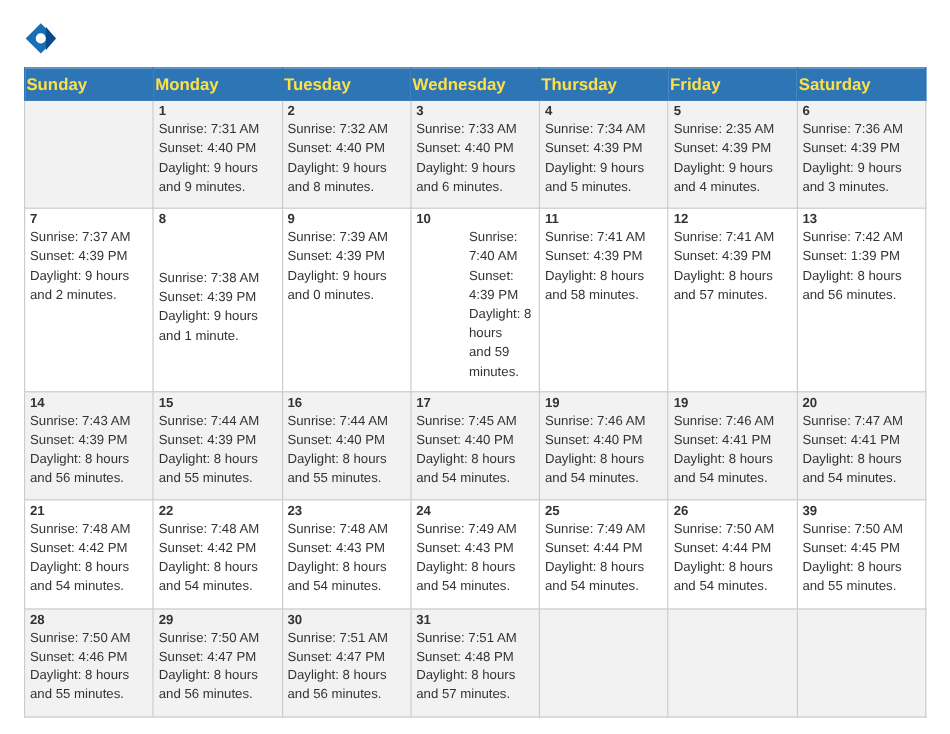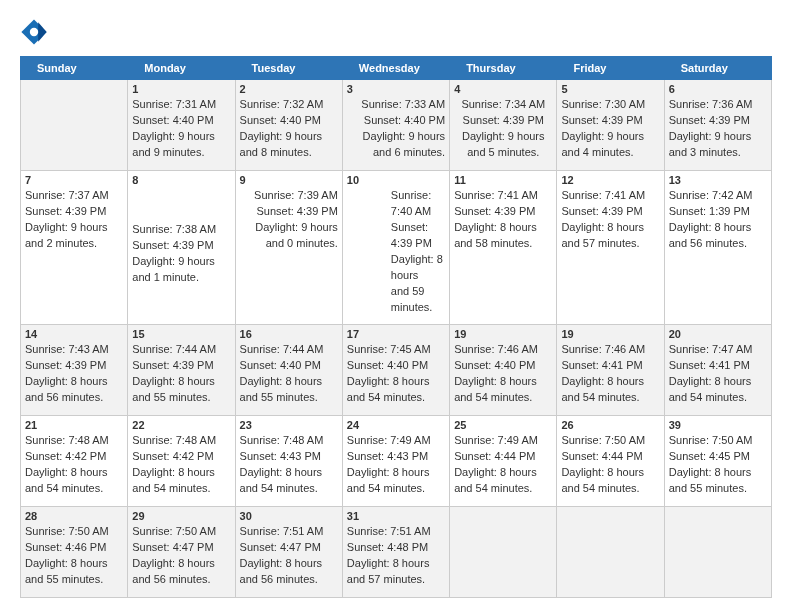--- a/index.html
+++ b/index.html
@@ -56,24 +56,24 @@
       color: #444;
     }
     table {
       width: 100%;
       border-collapse: collapse;
       flex: 1;
       table-layout: fixed;
     }
     thead tr th {
       background-color: #2e75b6;
-      color: #ffffff;
-      font-size: 11px;
+      color: #fde047;
+      font-size: 14px;
       font-weight: bold;
-      padding: 5px 16px;
+      padding: 5px 1px;
       text-align: left;
       border: 1px solid #2e75b6;
     }
     tbody tr td {
       border: 1px solid #ccc;
       vertical-align: top;
       padding: 3px 4px;
       font-size: 9.5px;
       color: #333;
       height: 88px;
@@ -141,35 +141,35 @@
           </td>
           <td>
             <div class="day-number">2</div>
             <div class="day-info" style="white-space: pre-line;">Sunrise: 7:32 AM
 Sunset: 4:40 PM
 Daylight: 9 hours
 and 8 minutes.</div>
           </td>
           <td>
             <div class="day-number">3</div>
-            <div class="day-info" style="white-space: pre-line; text-align: right;">Sunrise: 7:33 AM
+            <div class="day-info" style="white-space: pre-line;">Sunrise: 7:33 AM
 Sunset: 4:40 PM
 Daylight: 9 hours
 and 6 minutes.</div>
           </td>
           <td>
             <div class="day-number">4</div>
-            <div class="day-info" style="white-space: pre-line; text-align: center;">Sunrise: 7:34 AM
+            <div class="day-info" style="white-space: pre-line;">Sunrise: 7:34 AM
 Sunset: 4:39 PM
 Daylight: 9 hours
 and 5 minutes.</div>
           </td>
           <td>
             <div class="day-number">5</div>
-            <div class="day-info" style="white-space: pre-line;">Sunrise: 7:30 AM
+            <div class="day-info" style="white-space: pre-line;">Sunrise: 2:35 AM
 Sunset: 4:39 PM
 Daylight: 9 hours
 and 4 minutes.</div>
           </td>
           <td>
             <div class="day-number">6</div>
             <div class="day-info" style="white-space: pre-line;">Sunrise: 7:36 AM
 Sunset: 4:39 PM
 Daylight: 9 hours
 and 3 minutes.</div>
@@ -185,21 +185,21 @@
           </td>
           <td>
             <div class="day-number">8</div>
             <div class="day-info" style="white-space: pre-line; margin-top: 36px;">Sunrise: 7:38 AM
 Sunset: 4:39 PM
 Daylight: 9 hours
 and 1 minute.</div>
           </td>
           <td>
             <div class="day-number">9</div>
-            <div class="day-info" style="white-space: pre-line; text-align: right;">Sunrise: 7:39 AM
+            <div class="day-info" style="white-space: pre-line;">Sunrise: 7:39 AM
 Sunset: 4:39 PM
 Daylight: 9 hours
 and 0 minutes.</div>
           </td>
           <td>
             <div class="day-number">10</div>
             <div class="day-info" style="white-space: pre-line; margin-left: 44px;">Sunrise: 7:40 AM
 Sunset: 4:39 PM
 Daylight: 8 hours
 and 59 minutes.</div>

